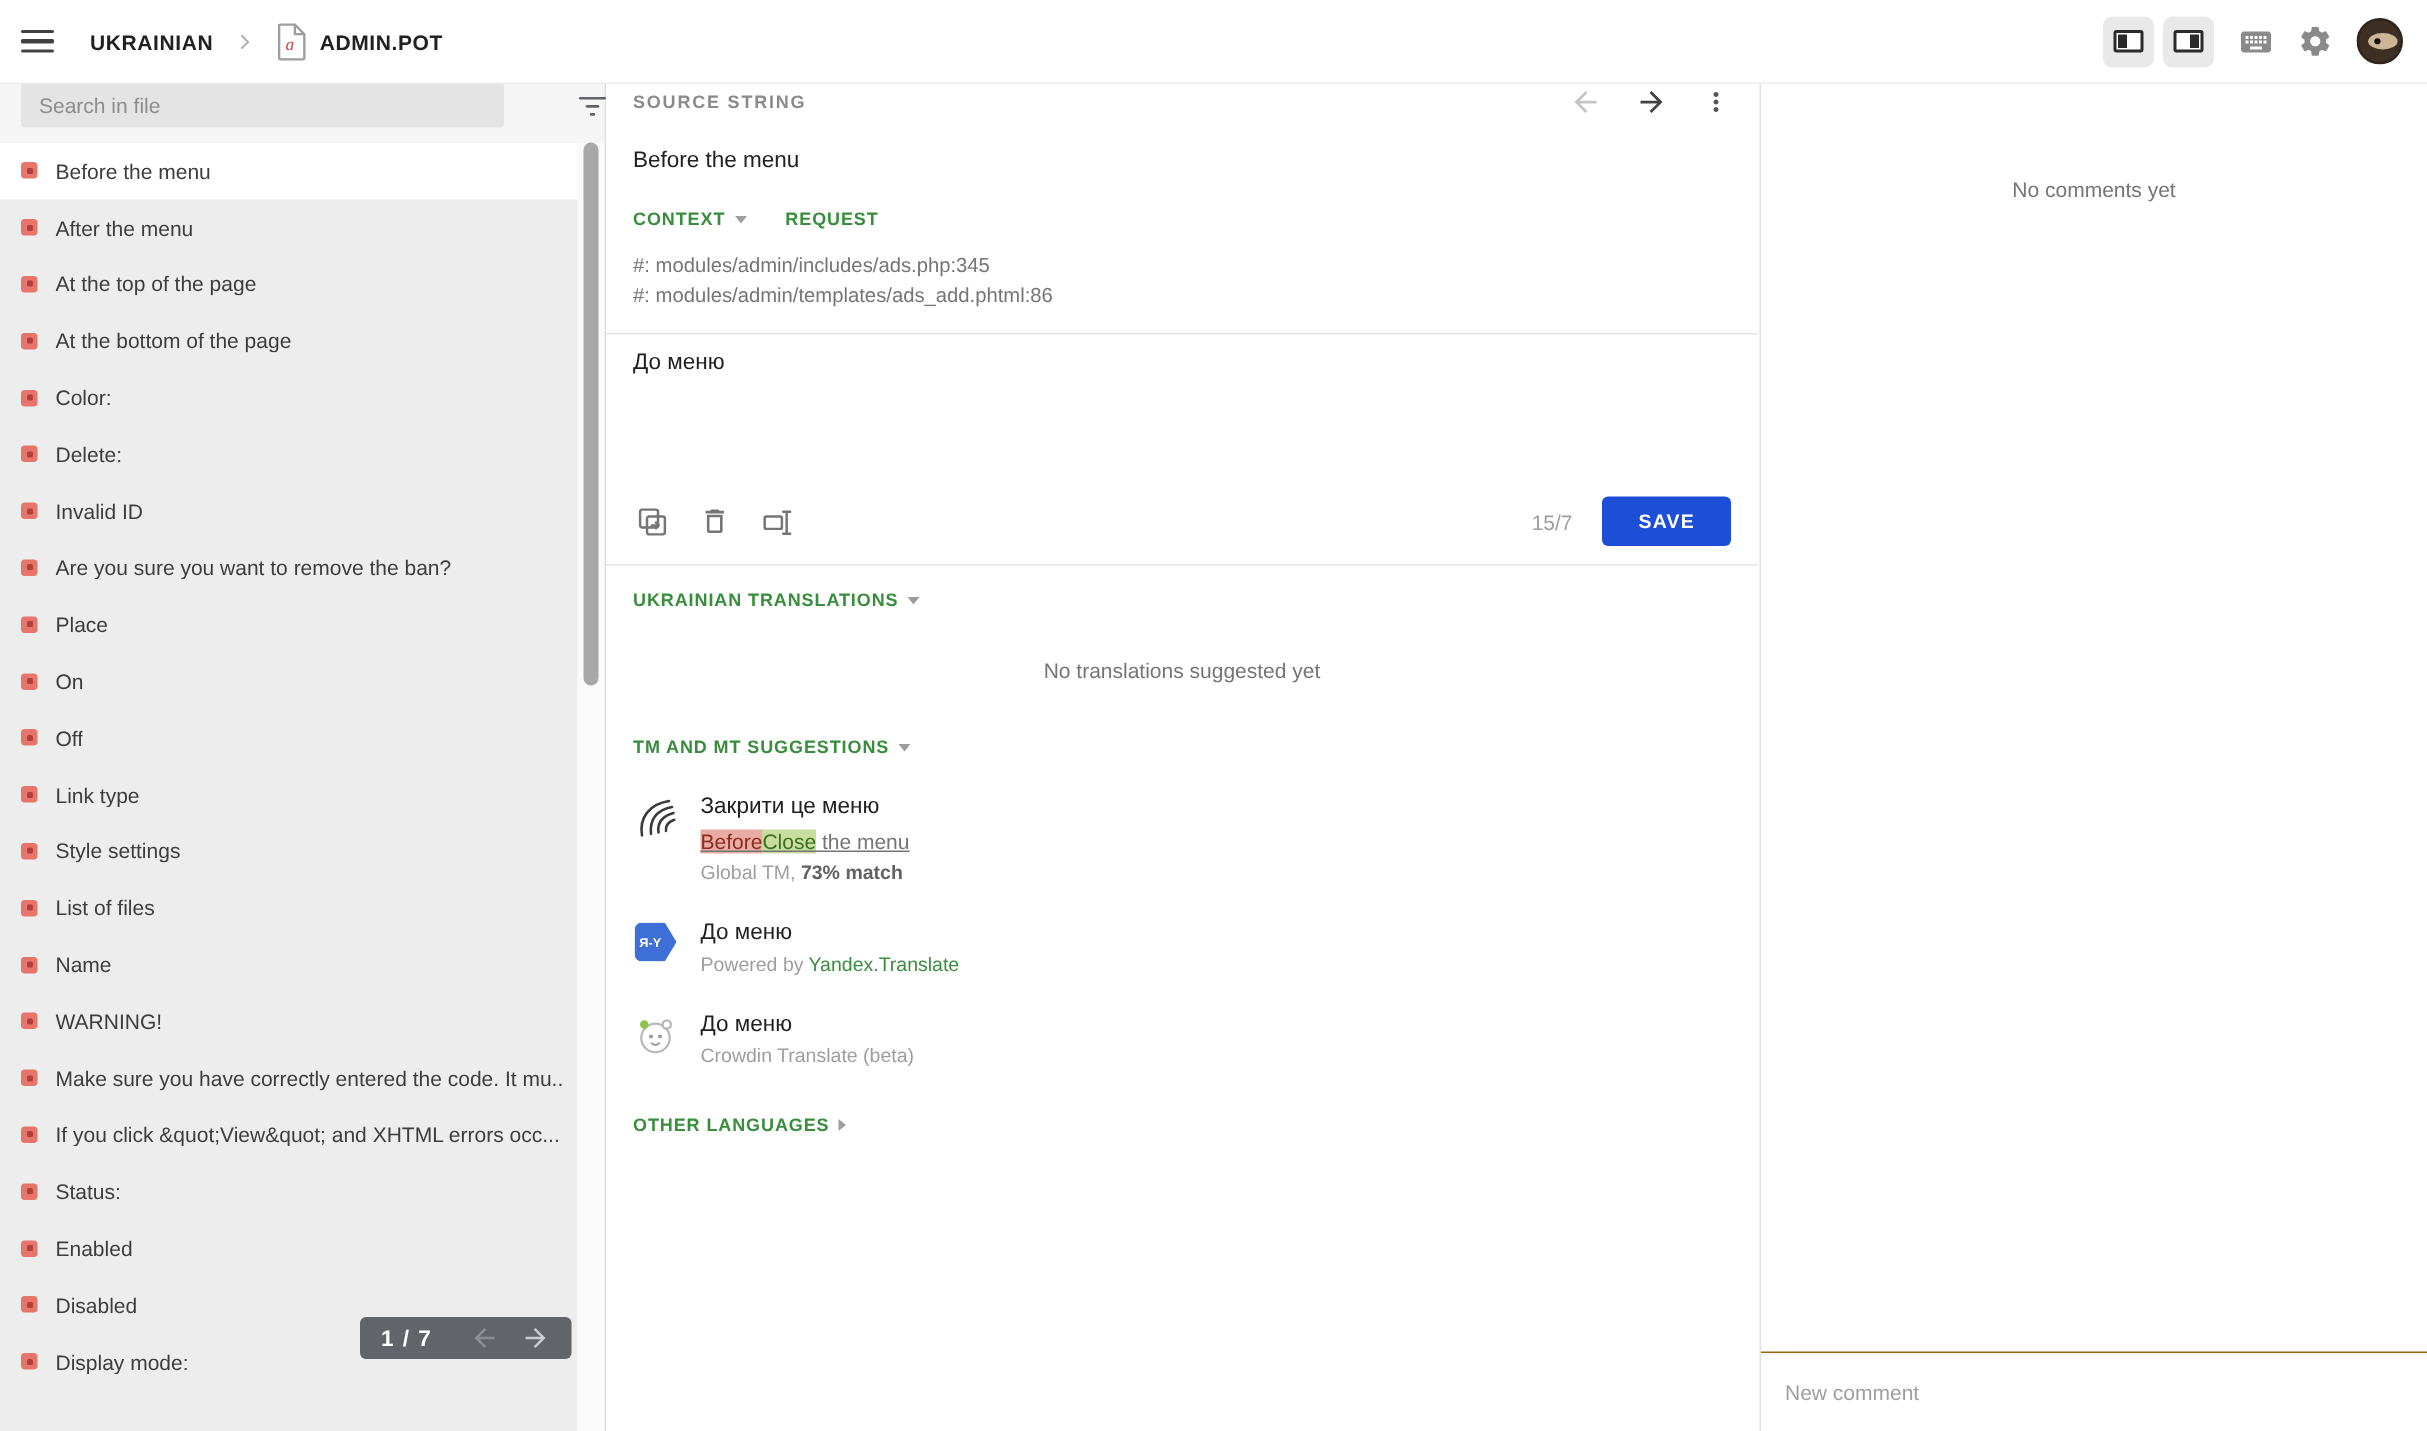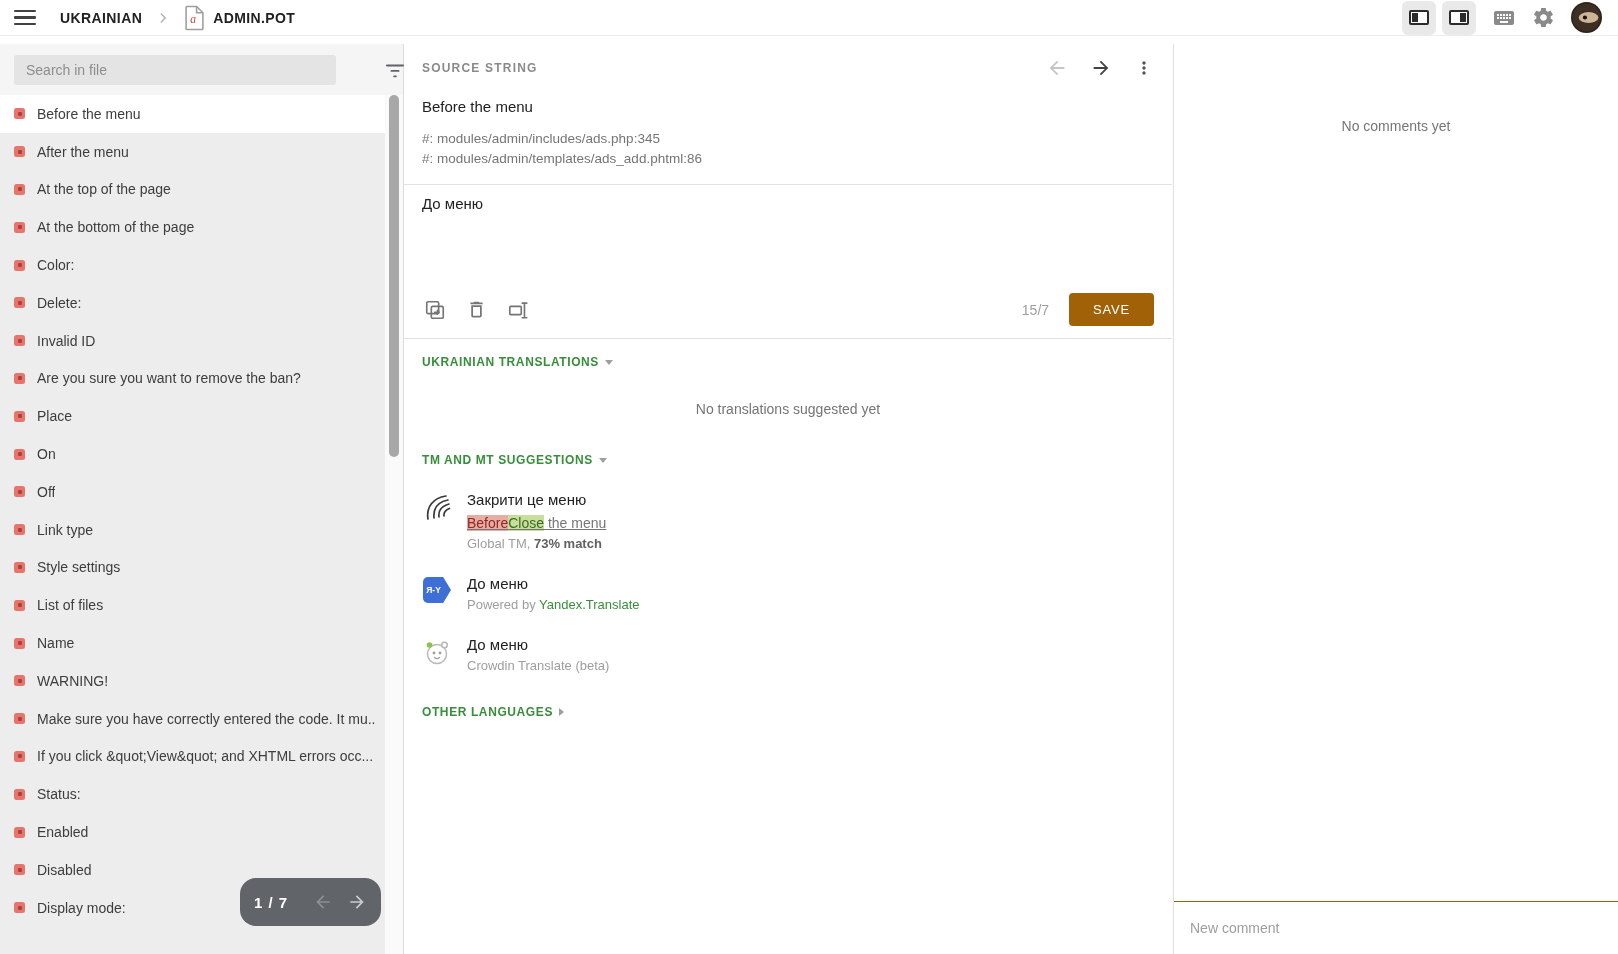--- a/index.html
+++ b/index.html
@@ -1,20 +1,20 @@
 <!DOCTYPE html>
 <html><head>
 <meta charset="utf-8">
 <style>
   * { box-sizing: border-box; margin: 0; padding: 0; }
   html,body { width:1618px; height:954px; overflow:hidden; background:#fff;
     font-family:"Liberation Sans","DejaVu Sans",sans-serif; }
 
   
-  .topbar { position:absolute; top:0; left:0; width:1618px; height:36px; background:#fff;
+  .topbar { position:absolute; top:0; left:0; width:1618px; height:56px; background:#fff;
     display:flex; align-items:center; z-index:30; border-bottom:1px solid #ececec; }
   .hamburger { margin-left:14px; width:24px; cursor:pointer; }
   .hamburger span { display:block; width:22px; height:2.6px; background:#424242; border-radius:1px; margin:4px 0; }
   .crumb-lang, .crumb-file { font-size:14px; font-weight:bold; color:#212121; letter-spacing:.4px; cursor:pointer; }
   .crumb-lang { margin-left:22px; }
   .crumb-sep { margin:0 14px; display:flex; align-items:center; }
   .fileicon { margin-right:8px; display:flex; align-items:center; }
   .tb-spacer { flex:1; }
   .layout-btn { width:34px; height:34px; border:none; border-radius:6px; background:#e9e9e9;
     display:flex; align-items:center; justify-content:center; margin-left:6px; cursor:pointer; }
@@ -33,22 +33,22 @@
   .search-input::placeholder { color:#8d8d8d; }
   .filter-btn { margin-left:12px; background:none; border:none; cursor:pointer; display:flex; }
   .list { position:absolute; top:51px; left:0; right:18px; bottom:0; overflow:hidden; }
   .list-row { height:37.8px; display:flex; align-items:center; padding:0 10px 0 14px; cursor:pointer; }
   .list-row.selected { background:#fff; }
   .bullet { flex:0 0 11px; width:11px; height:11px; border-radius:2.5px; background:#e8756b; position:relative; margin-right:12px; }
   .bullet::after { content:''; position:absolute; left:3.5px; top:3.5px; width:4px; height:4px; background:#ad423c; border-radius:1px; }
   .list-label { font-size:14px; color:#3d3d3d; white-space:nowrap; overflow:hidden; }
   .sb-track { position:absolute; top:51px; right:0; width:18px; bottom:0; background:#fafafa; }
   .sb-thumb { position:absolute; top:0; left:4px; width:10px; height:362px; background:#a8a8a8; border-radius:6px; cursor:pointer; }
-  .pagination { position:absolute; left:240px; top:834px; width:141px; height:48px; background:rgba(90,94,99,.95);
-    border-radius:16px; display:flex; align-items:center; padding:0 14px; z-index:5; }
+  .pagination { position:absolute; left:240px; top:834px; width:141px; height:28px; background:rgba(90,94,99,.95);
+    border-radius:4px; display:flex; align-items:center; padding:0 14px; z-index:5; }
   .pag-label { color:#fff; font-weight:bold; font-size:15px; letter-spacing:1px; }
   .pag-arrows { margin-left:auto; display:flex; align-items:center; gap:14px; }
   .pag-arrows .dis { opacity:.55; }
   .pag-arrows span { cursor:pointer; display:flex; }
 
   
   .main { position:absolute; top:44px; left:404px; width:768px; bottom:0; background:#fff; }
   .main-head { height:48px; display:flex; align-items:center; padding:0 18px;gap:24px; }
   .sec-label { font-size:12px; color:#8a8a8a; letter-spacing:1.2px; font-weight:bold; }
   .mh-icons { margin-left:auto; display:flex; align-items:center; gap:22px; }
@@ -63,22 +63,22 @@
   .caret-right { width:0; height:0; border-top:4.5px solid transparent; border-bottom:4.5px solid transparent;
     border-left:5.5px solid #9e9e9e; }
   .refs { margin-top:14px; }
   .refs div { font-size:13.5px; color:#757575; line-height:19.5px; }
   .trans-block { padding:10px 18px 12px; border-bottom:1px solid #e3e3e3; }
   .trans-area { display:block; width:100%; height:96px; border:none; resize:none; outline:none;
     font-family:inherit; font-size:15px; color:#212121; background:transparent; }
   .trans-toolbar { display:flex; align-items:center; margin-top:2px; }
   .tool-btn { background:none; border:none; cursor:pointer; display:flex; margin-right:16px; padding:2px; }
   .counter { margin-left:auto; font-size:14px; color:#9e9e9e; }
-  .save-btn { margin-left:20px; background:#a16207; color:#fff; border:none; border-radius:4px;
-    font-size:13px; font-weight:normal; letter-spacing:.8px; padding:9px 24px; cursor:pointer; font-family:inherit; }
+  .save-btn { margin-left:20px; background:#1d4ed8; color:#fff; border:none; border-radius:4px;
+    font-size:13px; font-weight:bold; letter-spacing:.8px; padding:9px 24px; cursor:pointer; font-family:inherit; }
   .sections { padding:16px 18px 0; }
   .sec-head { display:flex; align-items:center; gap:7px; margin-bottom:0; }
   .empty-msg { text-align:center; color:#757575; font-size:14px; margin:32px 0 36px; }
   .sugg { display:flex; margin-top:24px; }
   .sugg-icon { flex:0 0 30px; width:30px; display:flex; justify-content:center; align-items:flex-start; margin-right:15px; padding-top:2px; }
   .sugg-title { font-size:15px; color:#212121; }
   .sugg-diff { margin-top:7px; font-size:14px; color:#757575;text-decoration:underline; }
   .diff-rm { background:#e9aca4; color:#8c2b20; }
   .diff-add { background:#c9de9e; color:#3b6e1f; }
   .sugg-meta { margin-top:5px; font-size:13px; color:#9e9e9e; }
@@ -295,20 +295,29 @@
       <span>
         <svg width="20" height="20" viewBox="0 0 24 24">
             <path fill="#555" d="M12 8c1.1 0 2-.9 2-2s-.9-2-2-2-2 .9-2 2 .9 2 2 2zm0 2c-1.1 0-2 .9-2 2s.9 2 2 2 2-.9 2-2-.9-2-2-2zm0 6c-1.1 0-2 .9-2 2s.9 2 2 2 2-.9 2-2-.9-2-2-2z"></path>
           </svg>
       </span>
     </span>
   </div>
 
   <div class="src-block">
     <div class="src-text">Before the menu</div>
+    <div class="ctx-row">
+      <span class="green-link">
+        <span>CONTEXT</span>
+        <span class="caret-down"></span>
+      </span>
+      <span class="green-link">
+        <span>REQUEST</span>
+      </span>
+    </div>
     <div class="refs">
       <div>#: modules/admin/includes/ads.php:345</div>
       <div>#: modules/admin/templates/ads_add.phtml:86</div>
     </div>
   </div>
 
   <div class="trans-block">
     <textarea class="trans-area" spellcheck="false" style="">До меню</textarea>
     <div class="trans-toolbar">
       <button class="tool-btn">

